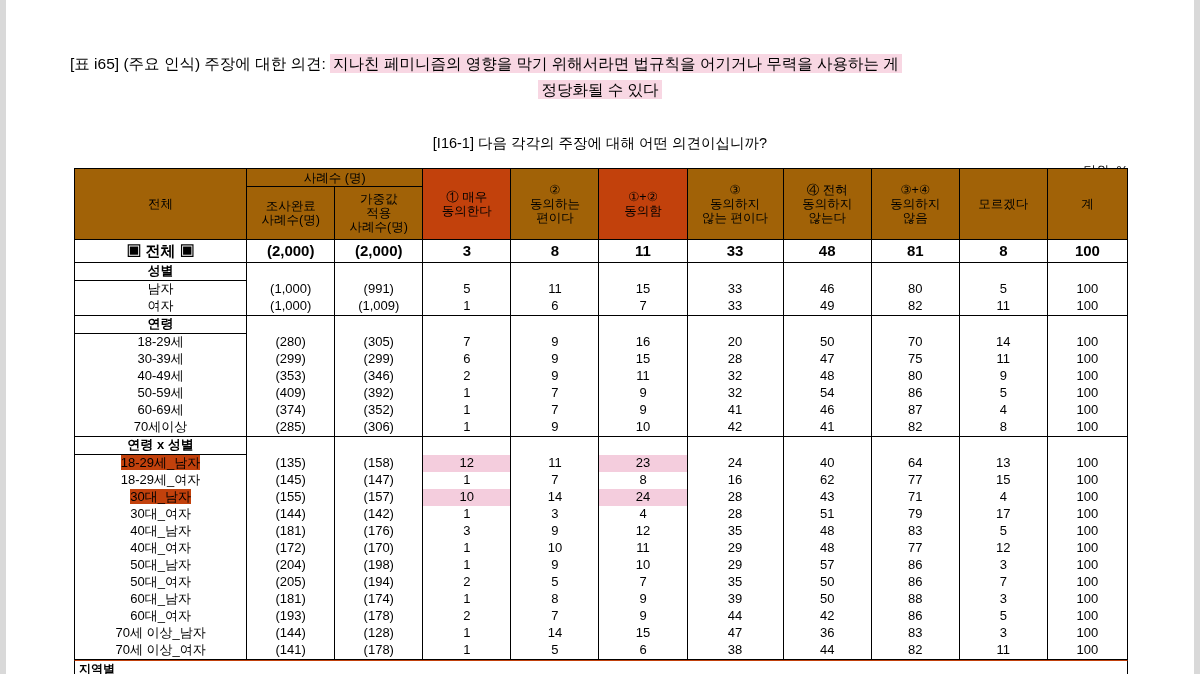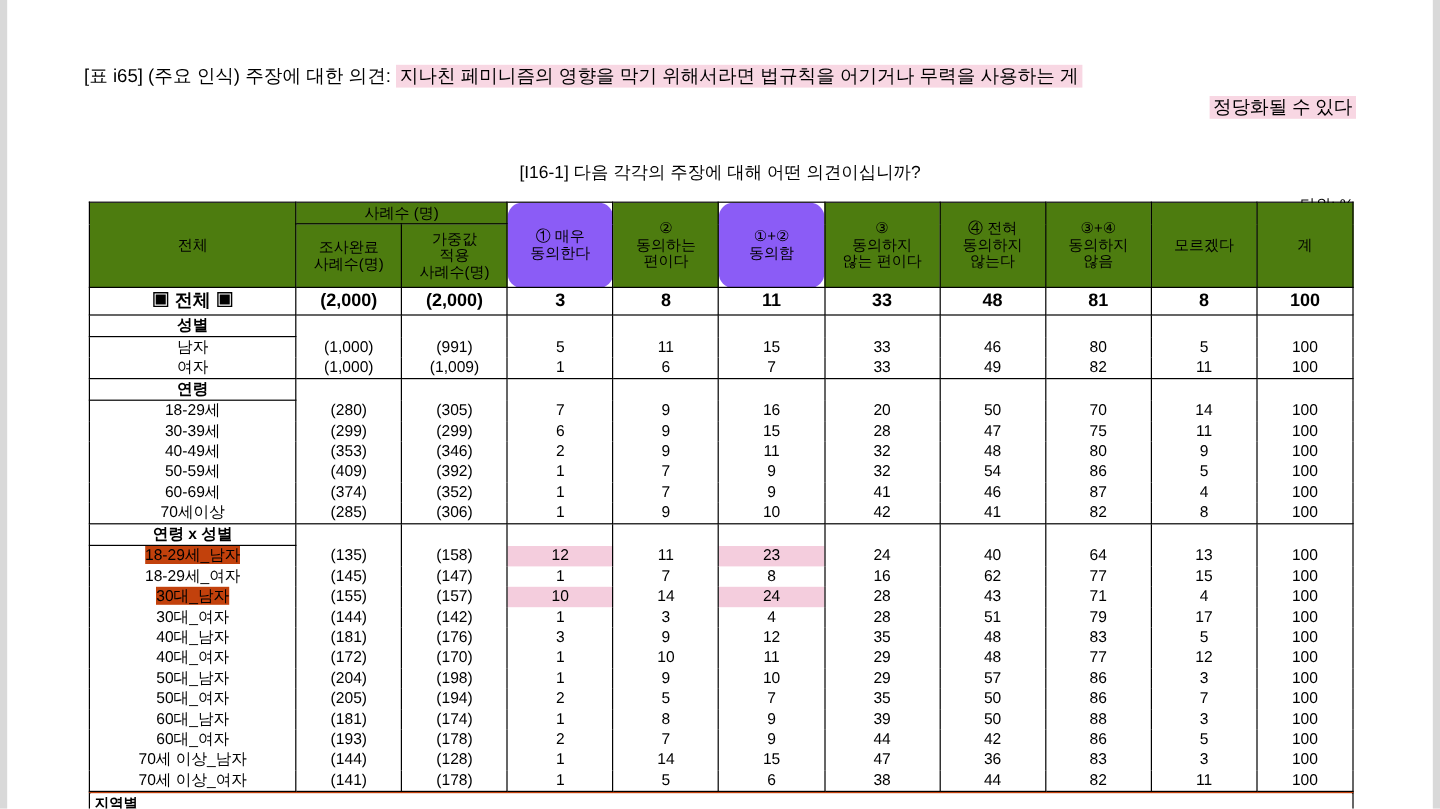--- a/index.html
+++ b/index.html
@@ -43,23 +43,22 @@
     text-align: left;
     white-space: nowrap;
   }
   .title-prefix { }
   .hl-title {
     background: #f8d7e3;
     padding: 1px 3px;
   }
   .title-line2 {
     display: block;
-    text-align: right;
+    text-align: center;
     margin-top: 2px;
-    font-family: Liberation Serif, serif;
   }
   .subtitle {
     position: absolute;
     left: 0;
     top: 134px;
     width: 1200px;
     text-align: center;
     font-size: 14.5px;
   }
   .unit {
@@ -79,29 +78,28 @@
     table-layout: fixed;
   }
   table.grid th, table.grid td {
     border: 1px solid #000;
     padding: 0;
     text-align: center;
     vertical-align: middle;
     line-height: 1.12;
   }
   thead th {
-    background: #4d7c0f;
+    background: #a16207;
     font-weight: normal;
     font-size: 12.5px;
     padding: 2px 1px;
   }
   thead th.tall { height: 70px; }
   th.hl-head {
-    background: #8b5cf6;
-    border-radius: 12px;
+    background: #c2410c;
   }
   .row-total td {
     font-weight: bold;
     font-size: 15px;
     height: 22px;
     border-top: 2px solid #000;
     border-bottom: 2px solid #000;
   }
   td.label-cell {
     text-align: right;

